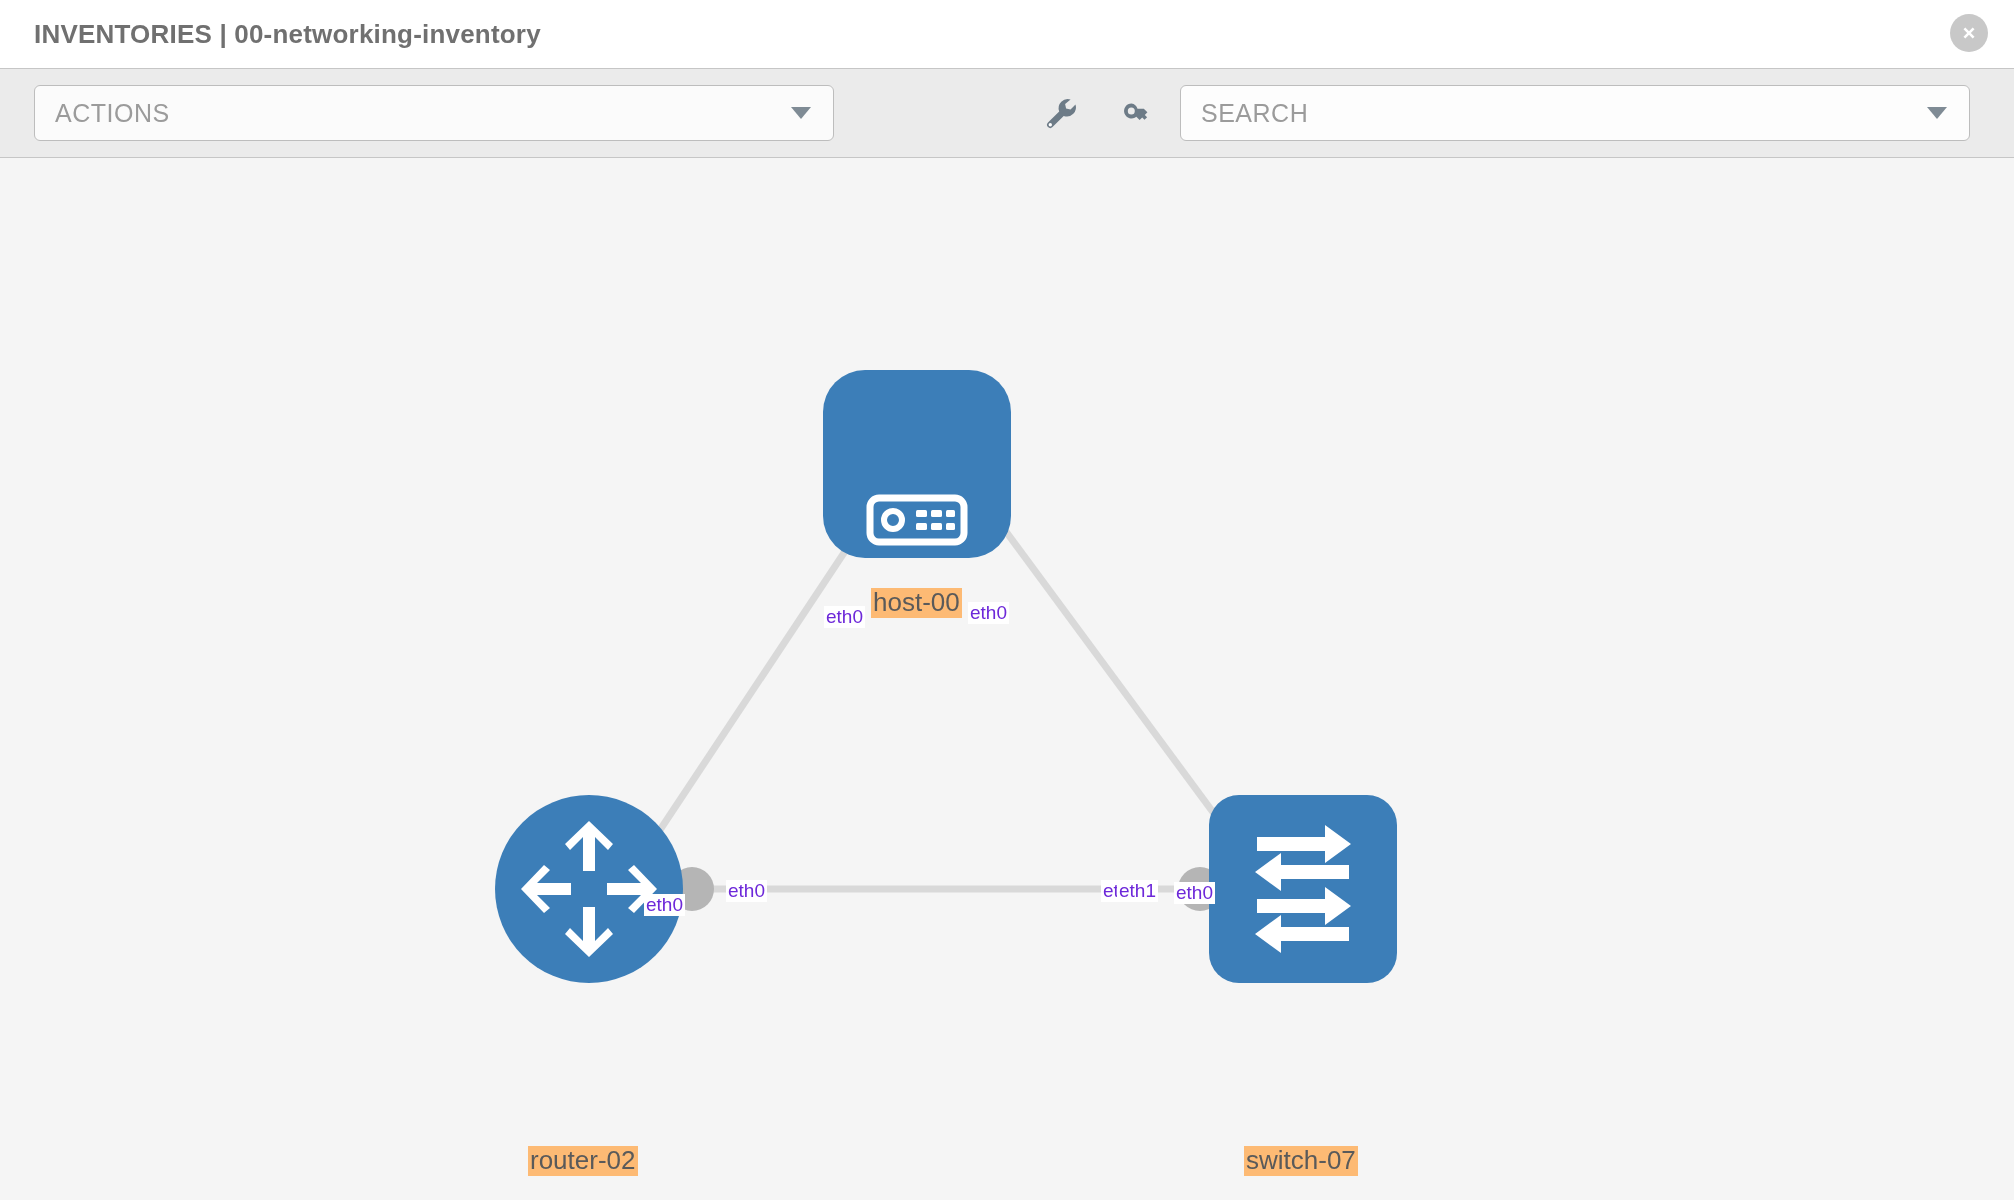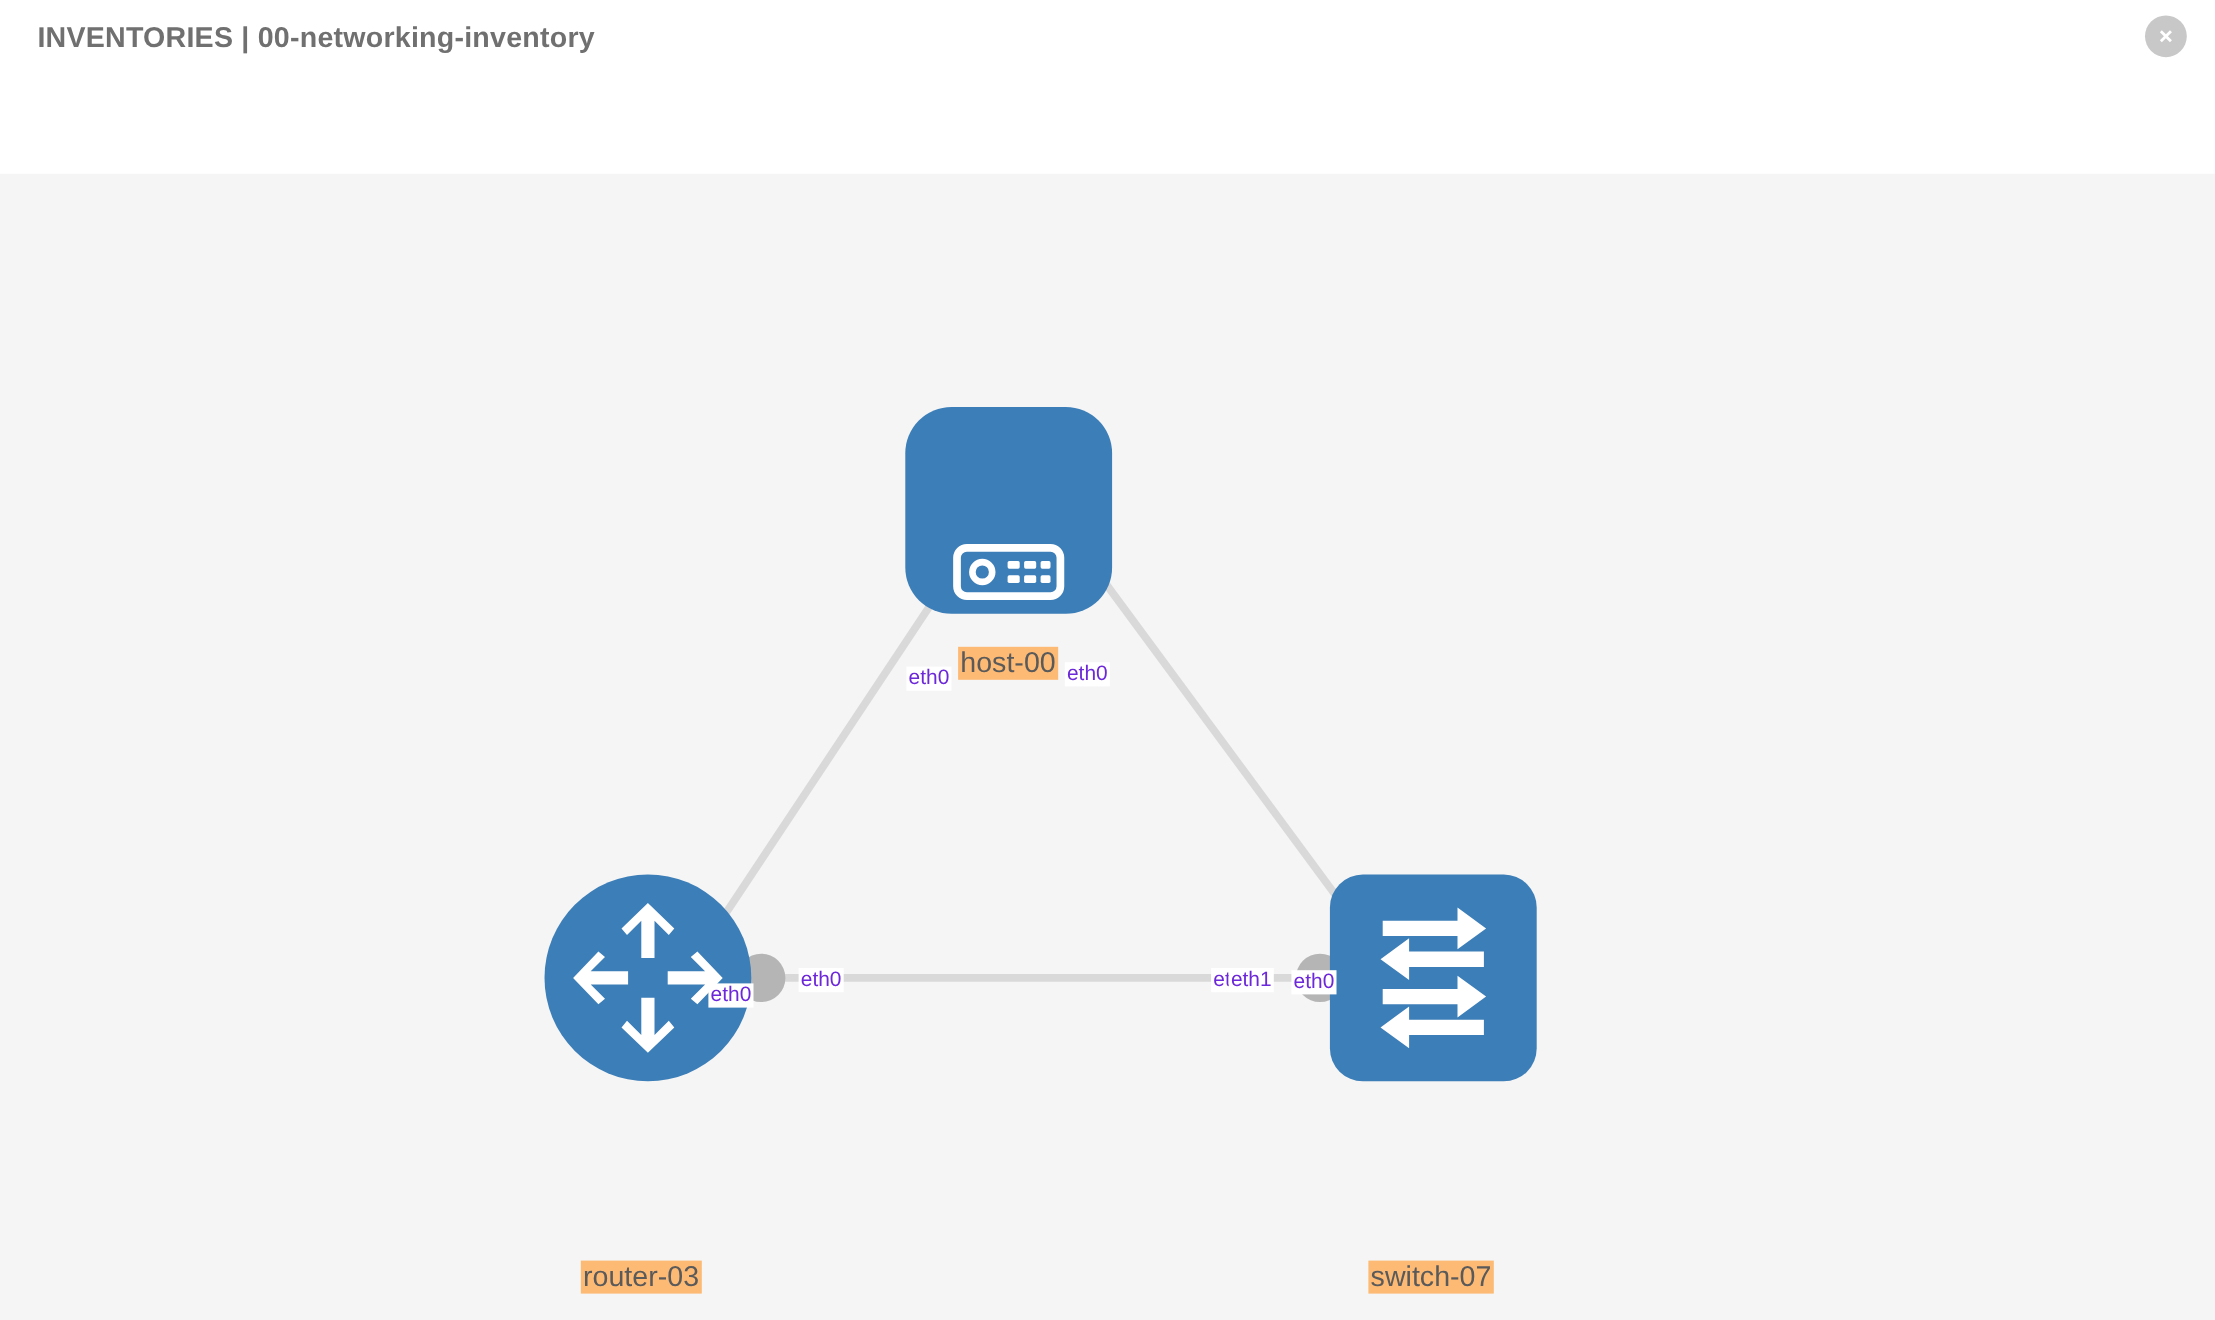--- a/index.html
+++ b/index.html
@@ -133,20 +133,49 @@
   <div class="header">
     <div class="header-title">INVENTORIES | 00-networking-inventory</div>
 
     <div class="close-btn">
       <svg width="22" height="22" viewBox="0 0 22 22">
         <path d="M5.5 7.3 L7.3 5.5 L11 9.2 L14.7 5.5 L16.5 7.3 L12.8 11 L16.5 14.7 L14.7 16.5 L11 12.8 L7.3 16.5 L5.5 14.7 L9.2 11 Z" fill="#ffffff"></path>
       </svg>
     </div>
   </div>
 
+  <div class="toolbar">
+
+    <div class="select-box">
+      <span class="sel-label">ACTIONS</span>
+      <span class="caret"></span>
+    </div>
+
+    <div class="tool-icons">
+
+      <svg class="tool-icon" width="40" height="40" viewBox="0 0 40 40">
+        <g fill="#6d7b87">
+          <path d="M30.6 6.6a9.2 9.2 0 0 0-9.3 2.2 9.2 9.2 0 0 0-2.1 9.6L8.0 29.6a3.2 3.2 0 0 0 0 4.5 3.2 3.2 0 0 0 4.5 0L23.7 22.9a9.2 9.2 0 0 0 9.6-2.1 9.2 9.2 0 0 0 2.2-9.3l-5.0 5.0-4.4-1.0-1.0-4.4 5.5-4.5z"></path>
+          <circle cx="10.3" cy="31.8" r="1.7" fill="#ffffff"></circle>
+        </g>
+      </svg>
+
+      <svg class="tool-icon" width="40" height="40" viewBox="0 0 40 40">
+        <g fill="#6d7b87">
+          <path d="M15.5 10.5a7.5 7.5 0 1 0 4.8 13.3l3.3 3.3 2.6-2.6 2.3 2.3 2.6-2.6-2.3-2.3 2.6-2.6-3.6-3.6-6.3 0A7.5 7.5 0 0 0 15.5 10.5z"></path>
+          <circle cx="15.3" cy="18.0" r="3.5" fill="#ebebeb"></circle>
+        </g>
+      </svg>
+    </div>
+
+    <div class="search-box">
+      <span class="sel-label" title="SEARCH">SEARCH</span>
+      <span class="caret"></span>
+    </div>
+  </div>
 
   <div class="canvas">
 
     <svg class="topology" width="2014" height="1042">
 
       <g>
         <line x1="895" y1="318" x2="648" y2="690" stroke="#d9d9d9" stroke-width="7"></line>
         <line x1="965" y1="318" x2="1232" y2="680" stroke="#d9d9d9" stroke-width="7"></line>
         <line x1="700" y1="731" x2="1203" y2="731" stroke="#d9d9d9" stroke-width="7"></line>
       </g>
@@ -199,21 +228,21 @@
 
           <path d="M-46 10 L22 10 L22 -2 L48 17 L22 36 L22 24 L-46 24 Z"></path>
 
           <path d="M46 38 L-22 38 L-22 26 L-48 45 L-22 64 L-22 52 L46 52 Z"></path>
         </g>
       </g>
     </svg>
 
     <div class="node-label" style="left:871px; top:430px;">host-00</div>
 
-    <div class="node-label" style="left:528px; top:988px;">router-03</div>
+    <div class="node-label" style="left:528px; top:988px;">router-02</div>
 
     <div class="node-label" style="left:1244px; top:988px;">switch-07</div>
 
     <div class="iface-label" style="left:824px; top:448px;">eth0</div>
 
     <div class="iface-label" style="left:968px; top:444px;">eth0</div>
 
     <div class="iface-label" style="left:644px; top:736px;">eth0</div>
 
     <div class="iface-label" style="left:1174px; top:724px;">eth0</div>

